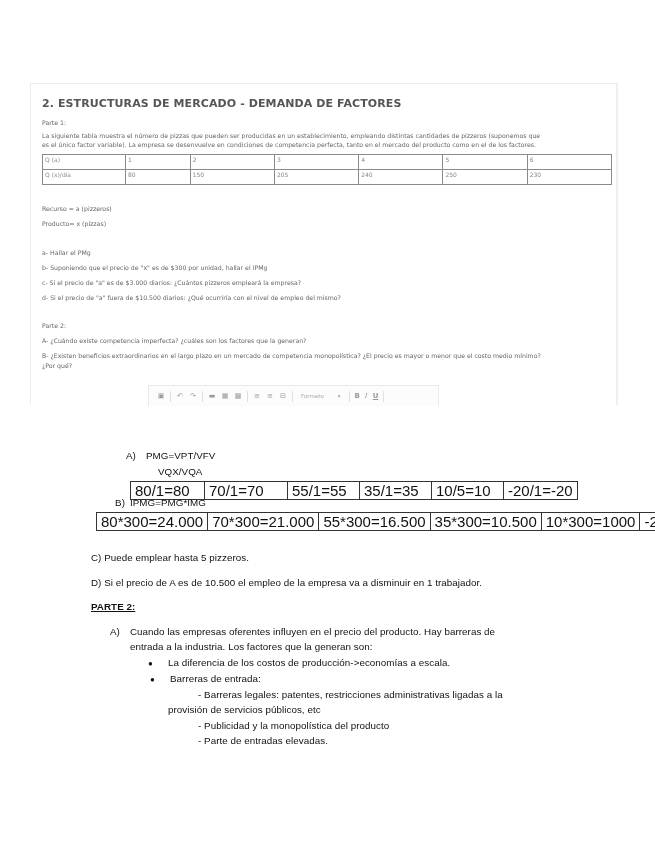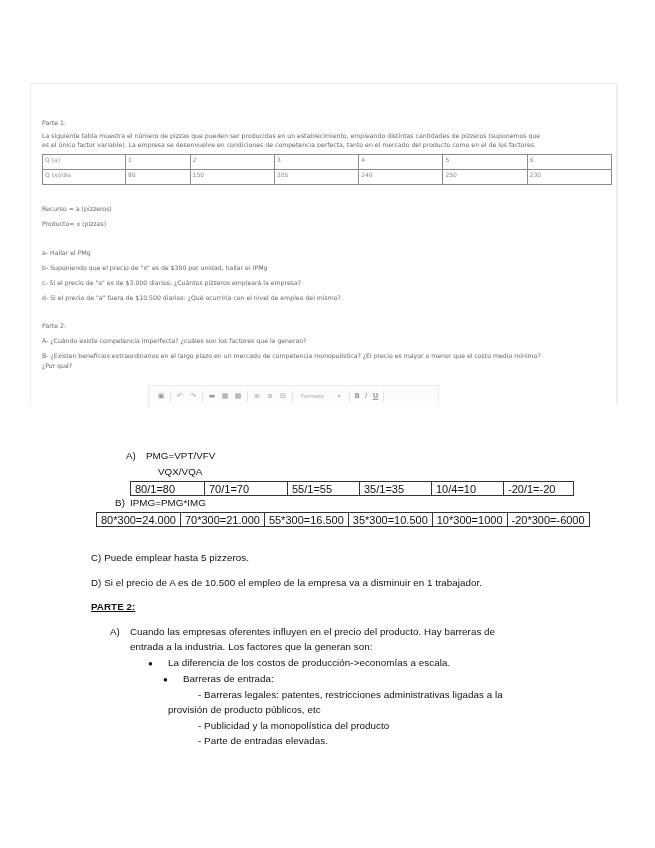--- a/index.html
+++ b/index.html
@@ -39,29 +39,30 @@
   .tb-sep { width: 1px; height: 11px; background: #e0e0e0; }
   .tb-select { display: inline-flex; align-items: center; gap: 14px; font-size: 5.5px; color: #aaa; padding: 0 3px; }
   .tb-b { font-weight: bold; color: #999; font-size: 7px; }
   .tb-i { font-style: italic; font-family: "DejaVu Serif", serif; color: #999; font-size: 7px; }
   .tb-u { text-decoration: underline; color: #999; font-size: 7px; font-weight: bold; }
 
   
   .doc { position: absolute; left: 0; top: 0; width: 655px; font-family: "Liberation Sans", sans-serif; color: #111; }
   .line { position: absolute; font-size: 9.8px; white-space: nowrap; letter-spacing: 0.05px; }
   .lbl { display: inline-block; width: 20px; }
-  .ans-table { position: absolute; border-collapse: collapse; font-size: 11px; }
+  .ans-table { position: absolute; border-collapse: collapse; font-size: 15px; }
   .ans-table td { border: 1px solid #333; height: 14px; padding: 0 4px; white-space: nowrap; }
   .part2 { font-weight: bold; text-decoration: underline; }
   .bullet { display: inline-block; width: 20px; font-size: 8px; }
 </style>
 </head>
 <body>
 
 <div class="panel">
+  <div class="panel-title">2. ESTRUCTURAS DE MERCADO - DEMANDA DE FACTORES</div>
   <div class="p-small" style="top:35px;">Parte 1:</div>
   <div class="p-small" style="top:48px;">La siguiente tabla muestra el número de pizzas que pueden ser producidas en un establecimiento, empleando distintas cantidades de pizzeros (suponemos que</div>
   <div class="p-small" style="top:57px;">es el único factor variable). La empresa se desenvuelve en condiciones de competencia perfecta, tanto en el mercado del producto como en el de los factores.</div>
 
   <table class="q-table">
     <tbody>
         <tr>
       <td>Q (a)</td>
       <td>1</td>
       <td>2</td>
@@ -127,21 +128,21 @@
   </div>
   <div class="line" style="left:158px; top:466px;">VQX/VQA</div>
 
   <table class="ans-table" style="left:130px; top:481px;">
     <tbody>
         <tr>
       <td style="width:74px;">80/1=80</td>
       <td style="width:83px;">70/1=70</td>
       <td style="width:72px;">55/1=55</td>
       <td style="width:72px;">35/1=35</td>
-      <td style="width:72px;">10/4=10</td>
+      <td style="width:72px;">10/5=10</td>
       <td style="width:70px;">-20/1=-20</td>
     </tr>
   </tbody>
     </table>
 
   <div class="line" style="left:110px; top:497px;text-align:center;">
     <span class="lbl">B)</span><span>IPMG=PMG*IMG</span>
   </div>
 
   <table class="ans-table" style="left:96px; top:512px;">
@@ -162,21 +163,21 @@
   <div class="line part2" style="left:91px; top:601px;">PARTE 2:</div>
 
   <div class="line" style="left:110px; top:626px;">
     <span class="lbl">A)</span><span>Cuando las empresas oferentes influyen en el precio del producto. Hay barreras de</span>
   </div>
   <div class="line" style="left:130px; top:641px;">entrada a la industria. Los factores que la generan son:</div>
 
   <div class="line" style="left:148px; top:657px;">
     <span class="bullet">●</span><span>La diferencia de los costos de producción-&gt;economías a escala.</span>
   </div>
-  <div class="line" style="left:163px; top:673px;">
+  <div class="line" style="left:150px; top:673px;">
     <span class="bullet">●</span><span>Barreras de entrada:</span>
   </div>
 
   <div class="line" style="left:198px; top:689px;">-  Barreras legales: patentes, restricciones administrativas ligadas a la</div>
-  <div class="line" style="left:168px; top:704px;">provisión de producto públicos, etc</div>
+  <div class="line" style="left:168px; top:704px;">provisión de servicios públicos, etc</div>
   <div class="line" style="left:198px; top:720px;">-  Publicidad y la monopolística del producto</div>
   <div class="line" style="left:198px; top:735px;">-  Parte de entradas elevadas.</div>
 </div>
 
 </body></html>

